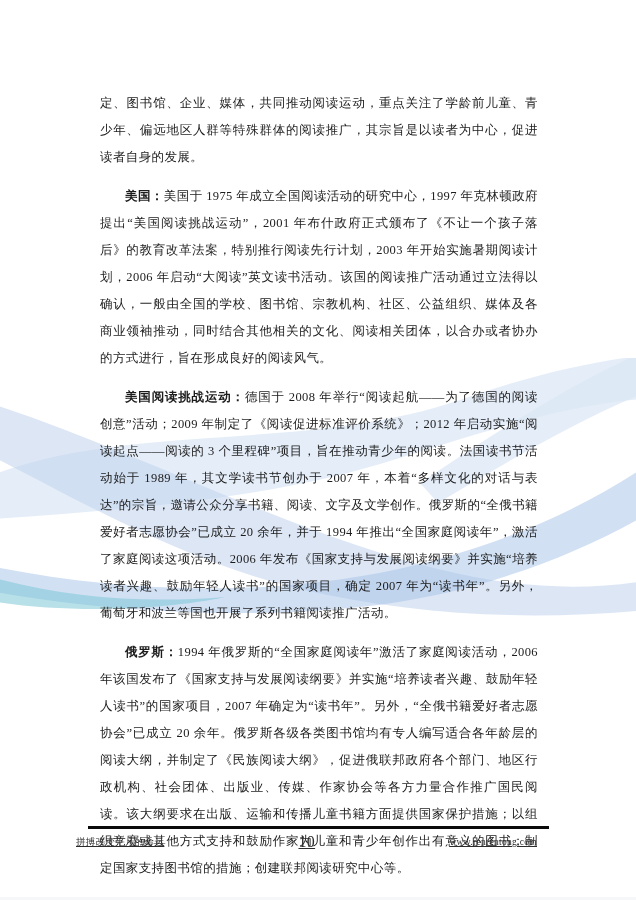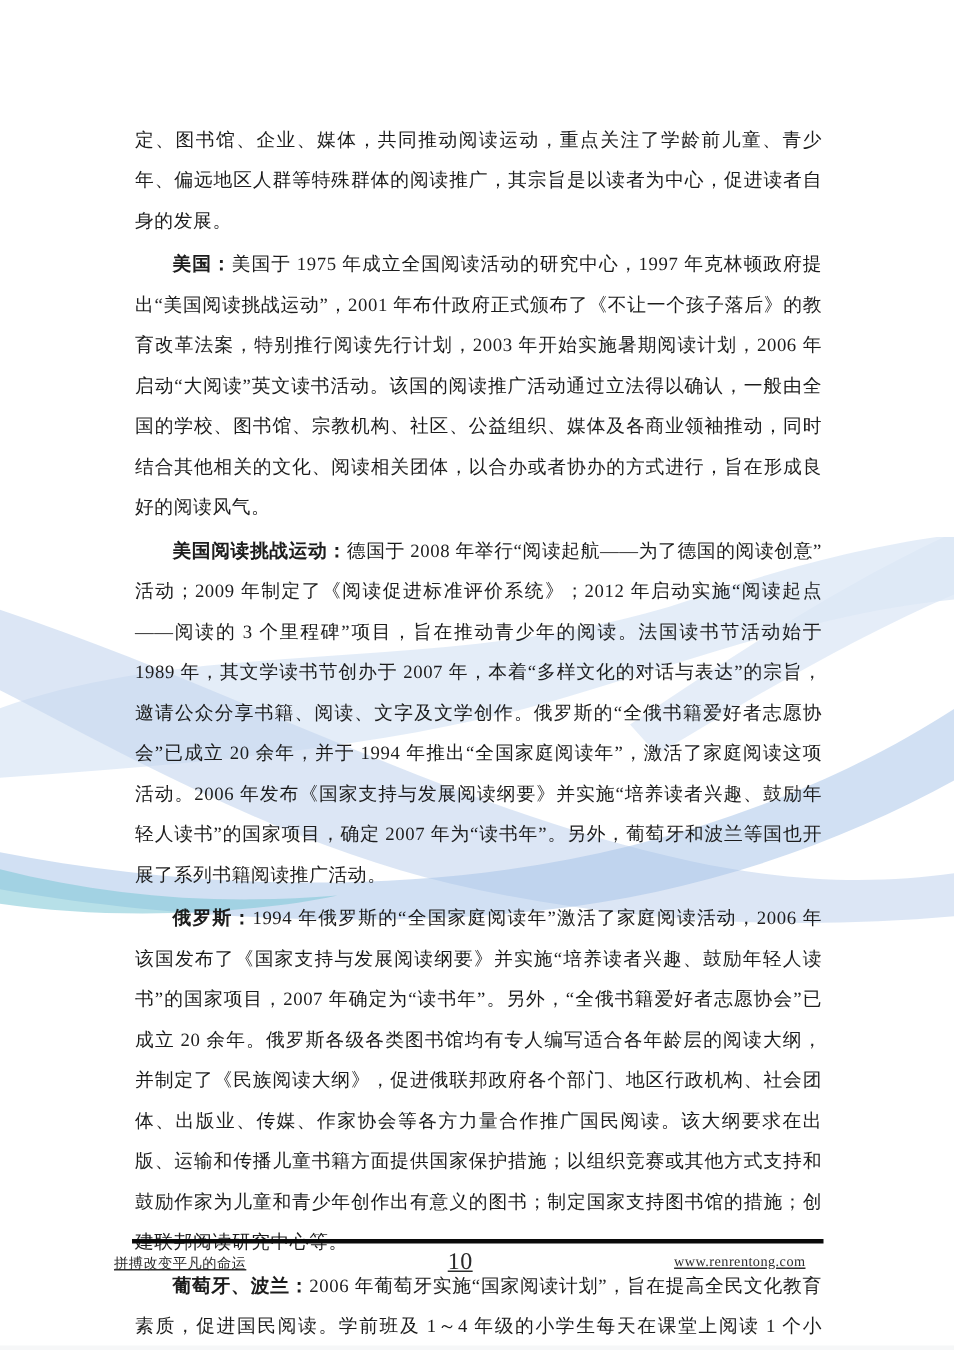--- a/index.html
+++ b/index.html
@@ -11,21 +11,21 @@
   .page{position:absolute;inset:0;background:#ffffff;}
   .watermark{
     position:absolute;left:0;top:358px;width:636px;height:268px;
     z-index:0;pointer-events:none;
   }
   .content{
     position:absolute;left:88px;top:78px;width:462px;z-index:1;
     font-size:12.5px;line-height:27px;color:#1c1c1c;
     text-align:justify;letter-spacing:0.4px;
   }
-  .content p{margin:2px;text-indent:2em;font-family:Liberation Serif, serif;}
+  .content p{margin:12px;text-indent:2em;font-family:Liberation Serif, serif;}
   .content p.no-indent{text-indent:0;}
   .lead{font-weight:bold;}
   .footer-rule{
     position:absolute;left:88px;top:826px;width:461px;height:2.5px;
     background:#0a0a0a;z-index:1;
   }
   .footer-row{
     position:absolute;left:76px;top:833px;width:461px;z-index:1;
     display:flex;justify-content:space-between;align-items:center;
     font-size:9.5px;color:#2b2b2b;letter-spacing:0.3px;text-decoration:underline;

